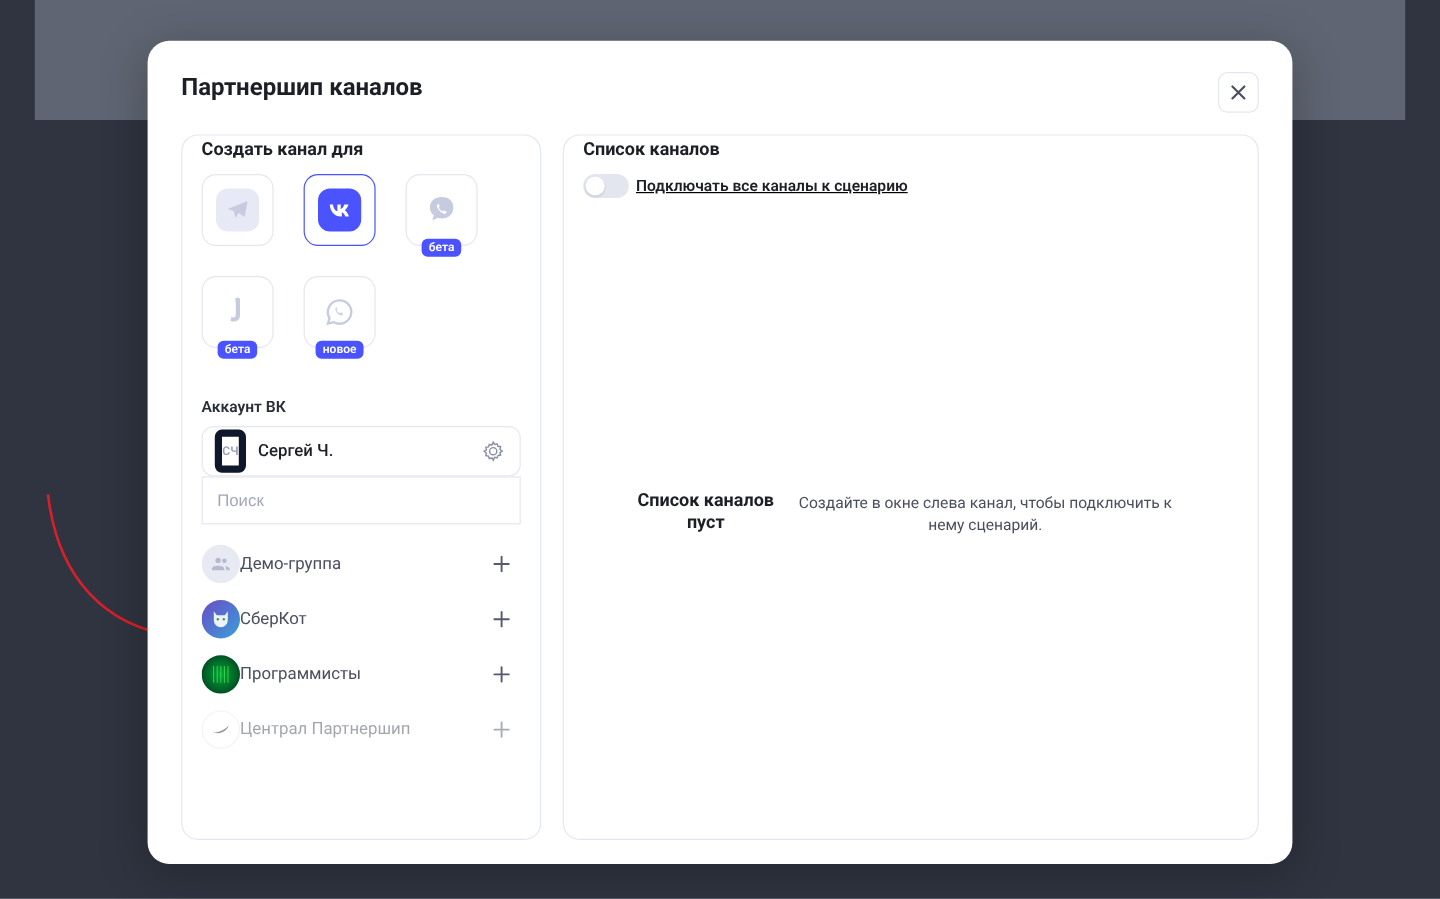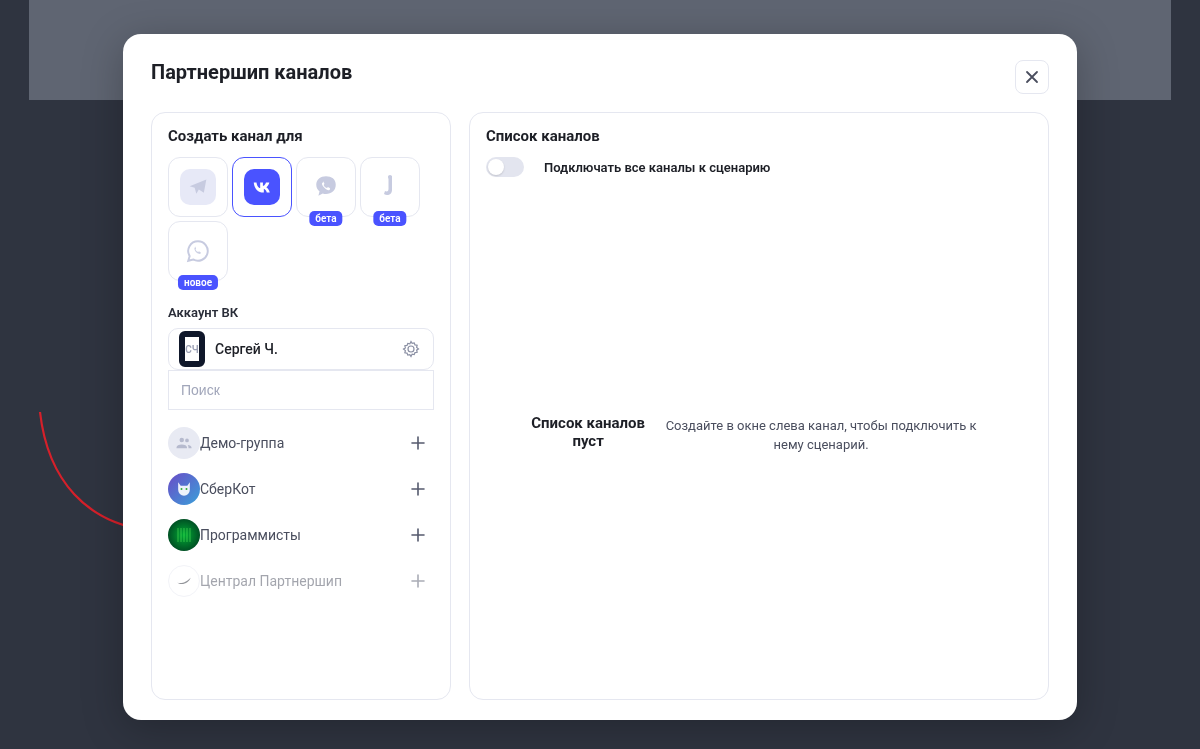--- a/index.html
+++ b/index.html
@@ -50,37 +50,37 @@
   }
   .panels {
     display: flex;
     gap: 18px;
     flex: 1;
     min-height: 0;
   }
   .panel {
     border: 1px solid #e5e7f0;
     border-radius: 14px;
-    padding: 14px 16px 14px 16px;
+    padding: 2px 16px 14px 16px;
     display: flex;
     flex-direction: column;
   }
   .panel.left { width: 300px; }
   .panel.right { flex: 1; }
   .panel-label {
     font-size: 15px;
     font-weight: 700;
     color: #1d1f26;
     margin-bottom: 12px;
   }
   .tiles {
     display: flex;
     flex-wrap: wrap;
-    gap: 4px;
-    margin-bottom: 14px;
+    gap: 25px;
+    margin-bottom: 32px;
   }
   .tile {
     width: 60px; height: 60px;
     border: 1px solid #e5e7f0;
     border-radius: 12px;
     position: relative;
     cursor: pointer;
     display: flex;
     align-items: center;
     justify-content: center;
@@ -183,22 +183,23 @@
     display: flex; align-items: center; justify-content: center;
     color: #555a6e; cursor: pointer;
     font-size: 20px; font-weight: 300;
   }
   .group-list::-webkit-scrollbar { width: 5px; }
   .group-list::-webkit-scrollbar-thumb { background: #c7cad8; border-radius: 3px; }
   .group-list::-webkit-scrollbar-track { background: transparent; }
   .toggle-row {
     display: flex;
     align-items: center;
-    gap: 20px;
+    gap: 6px;
     margin-bottom: 8px;
+    text-decoration: underline;
   }
   .toggle {
     width: 38px; height: 20px;
     border-radius: 10px;
     background: #e3e5ef;
     position: relative;
     cursor: pointer;
   }
   .toggle::after {
     content: "";

